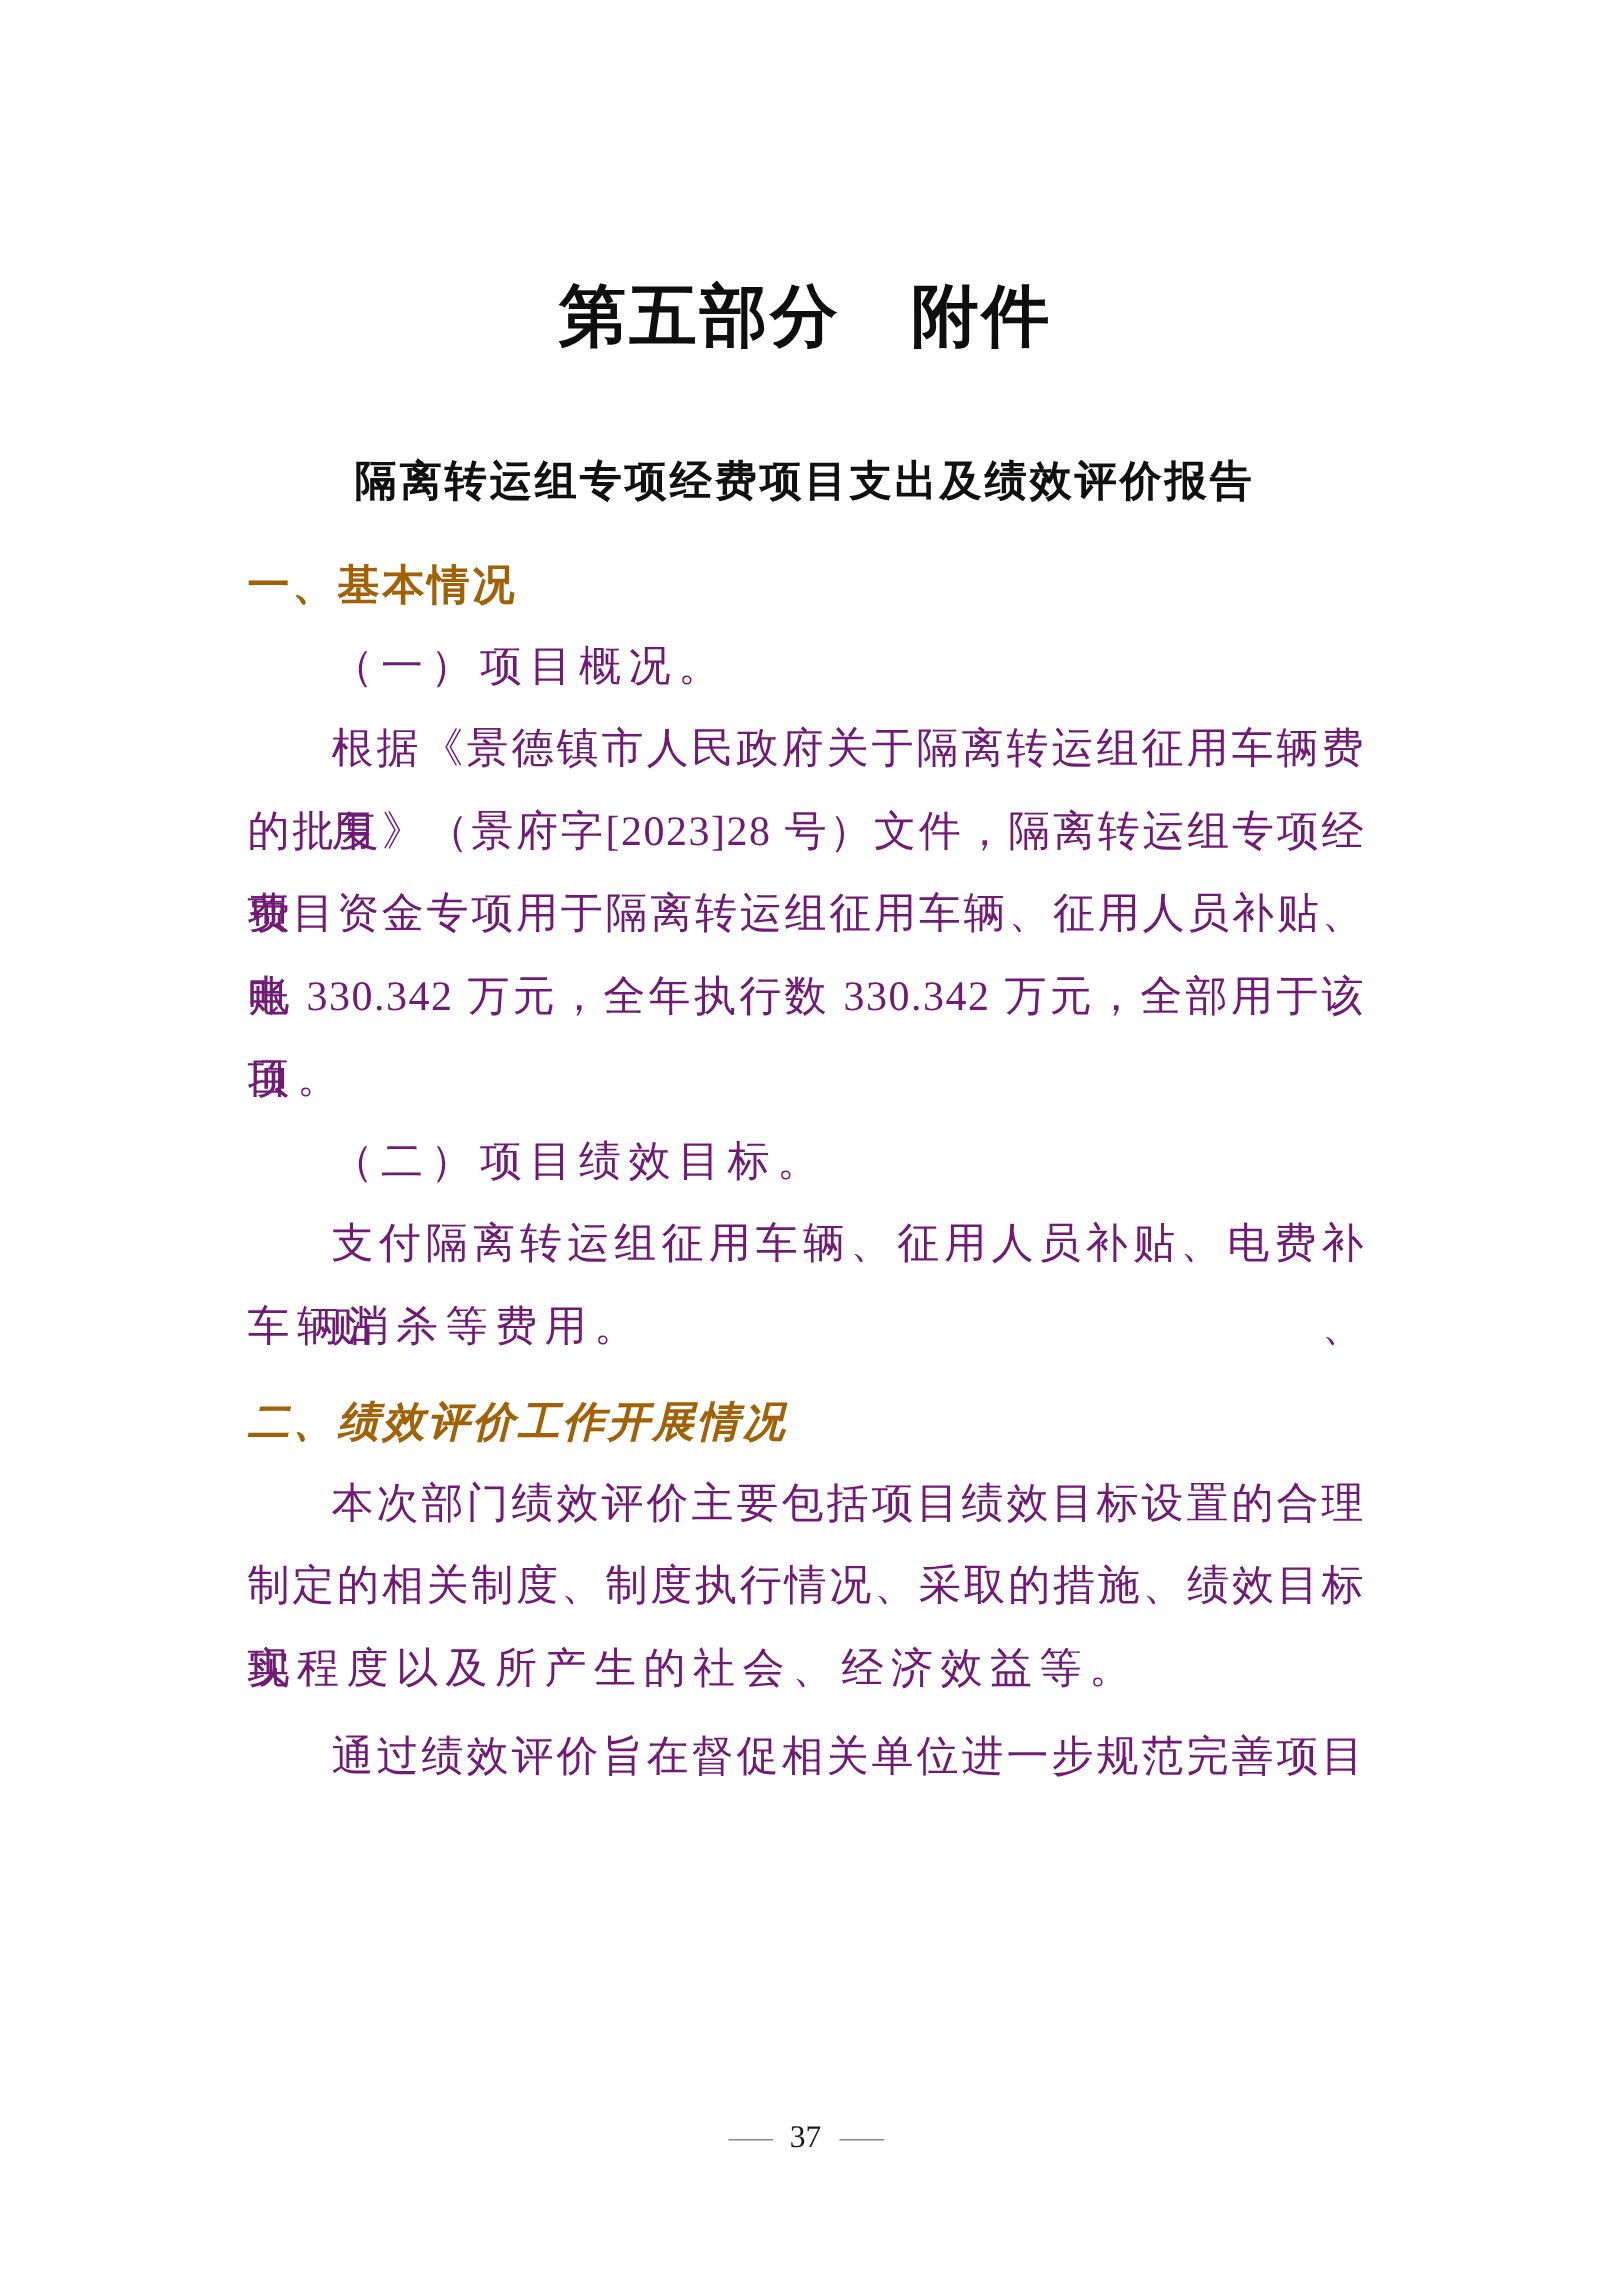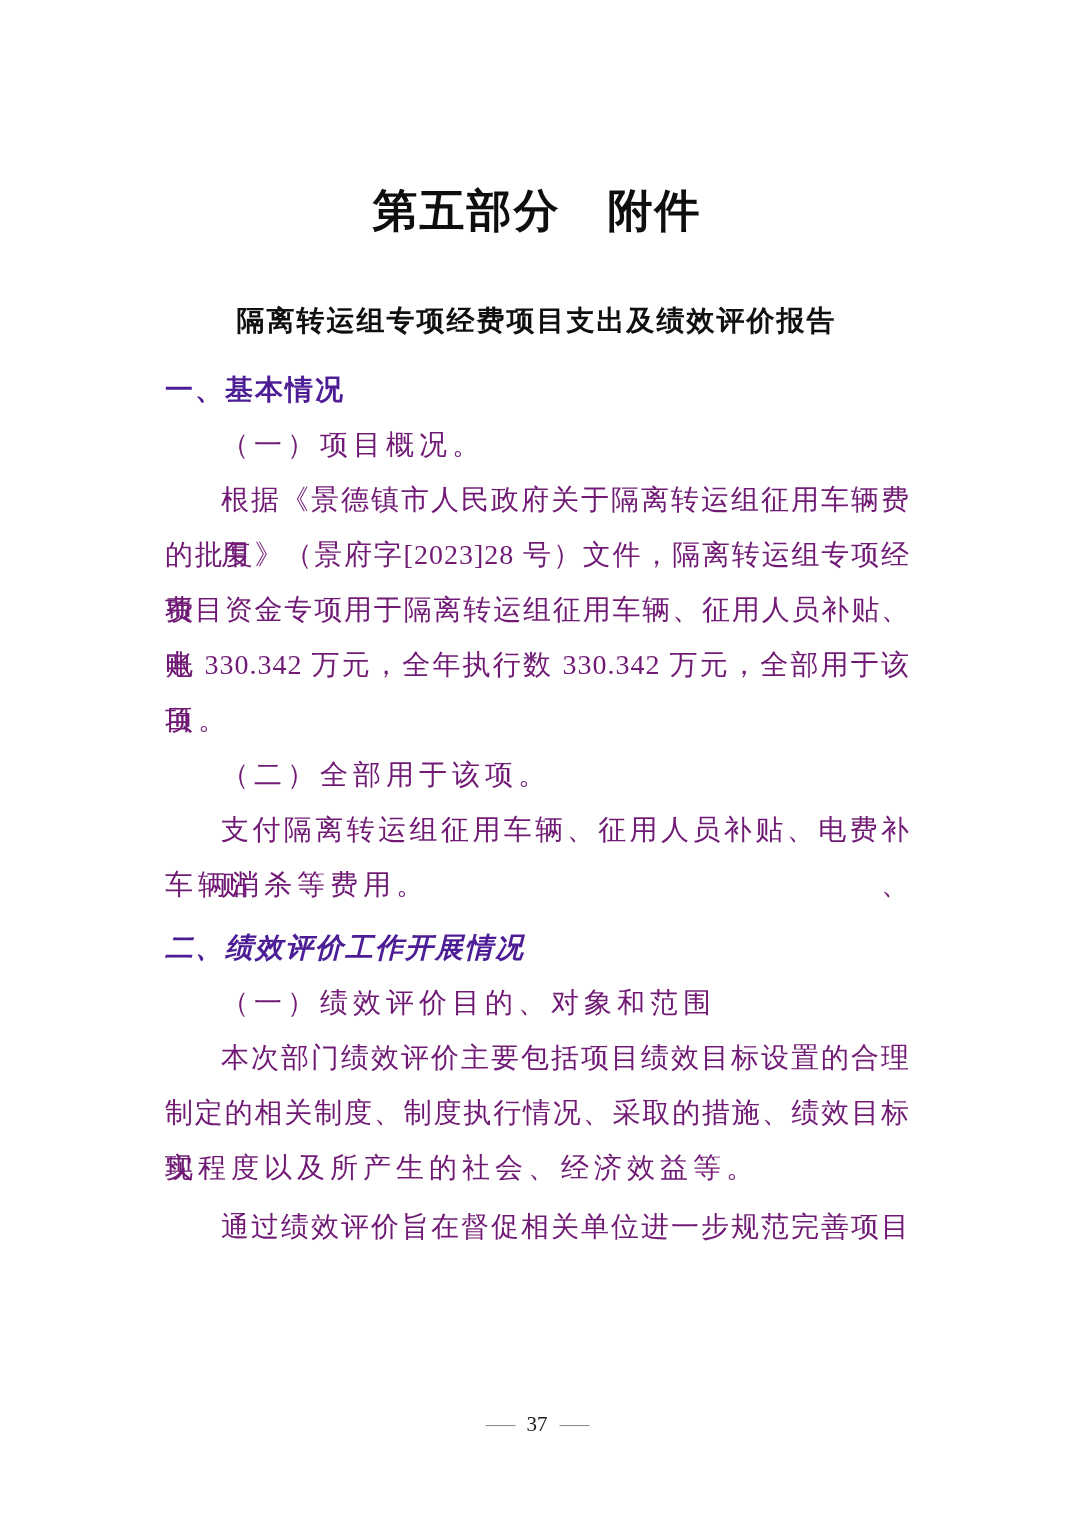--- a/index.html
+++ b/index.html
@@ -59,21 +59,21 @@
     height: 55px;
     line-height: 55px;
     font-size: 28px;
     color: #701a75;
     white-space: nowrap;
   }
   .line.h1 {
     font-family: "Liberation Sans", sans-serif;
     font-weight: bold;
     letter-spacing: 2px;
-    color: #4c1d95;
+    color: #a16207;
     white-space: normal;
   }
   .line.ind { padding-left: 56px; }
   .line.just {
     white-space: normal;
     text-align: justify;
     text-align-last: justify;
     letter-spacing: 1px;
   }
   .line.short { letter-spacing: 5px; }
@@ -110,28 +110,27 @@
     <div class="line h1">一、基本情况</div>
 
     <div class="line ind short">（一）项目概况。</div>
 
     <div class="line ind just">根据《景德镇市人民政府关于隔离转运组征用车辆费用</div>
     <div class="line just">的批复》（景府字[2023]28 号）文件，隔离转运组专项经费</div>
     <div class="line just">项目资金专项用于隔离转运组征用车辆、征用人员补贴、电</div>
     <div class="line just">账 330.342 万元，全年执行数 330.342 万元，全部用于该项</div>
     <div class="line short">目。</div>
 
-    <div class="line ind short">（二）全部用于该项。</div>
+    <div class="line ind short">（二）项目绩效目标。</div>
 
     <div class="line ind just">支付隔离转运组征用车辆、征用人员补贴、电费补贴、</div>
     <div class="line short">车辆消杀等费用。</div>
 
     <div class="line h1 gap8">二、绩效评价工作开展情况</div>
 
-    <div class="line ind short">（一）绩效评价目的、对象和范围</div>
 
     <div class="line ind just">本次部门绩效评价主要包括项目绩效目标设置的合理</div>
     <div class="line just">制定的相关制度、制度执行情况、采取的措施、绩效目标实</div>
     <div class="line short">现程度以及所产生的社会、经济效益等。</div>
 
     <div class="line ind just gap4">通过绩效评价旨在督促相关单位进一步规范完善项目</div>
 
   </div>
 
   <div class="footer">

